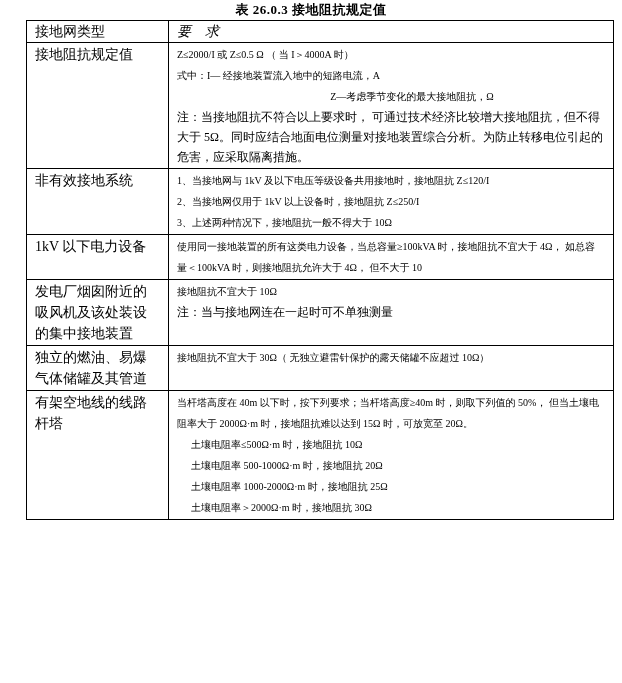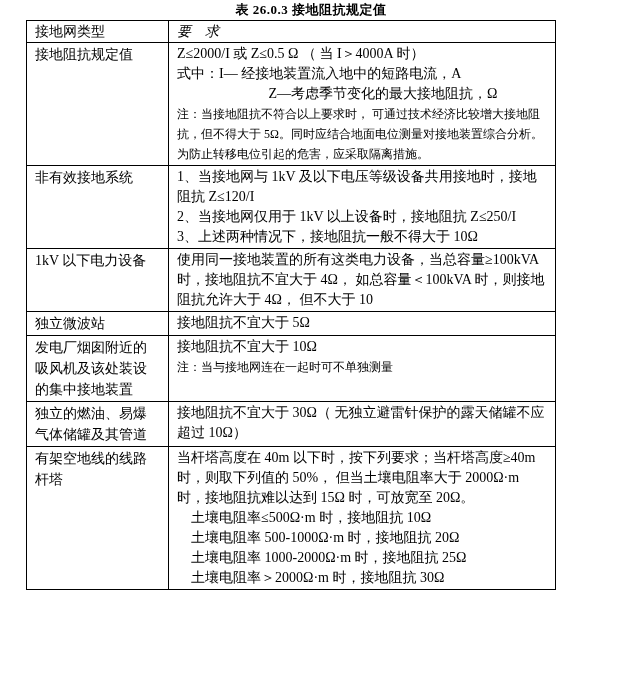--- a/index.html
+++ b/index.html
@@ -23,21 +23,21 @@
     font-size: 13px;
     line-height: 17px;
     padding-top: 1px;
     letter-spacing: 0.5px;
   }
   table.spec-table {
     border-collapse: collapse;
     table-layout: fixed;
     margin-left: 26px;
     margin-top: 2px;
-    width: 530px;
+    width: 588px;
   }
   table.spec-table th,
   table.spec-table td {
     border: 1px solid #000000;
     vertical-align: top;
     padding: 1px 8px;
     font-size: 14px;
     font-weight: normal;
     text-align: left;
     box-sizing: border-box;
@@ -58,21 +58,21 @@
   .line.note-line {
     line-height: 20px;
     min-height: 18px;
   }
   .line.indent1 { padding-left: 14px; }
   .line.indent2 { padding-left: 42px; text-align: center; }
   span.note {
     font-size: 12px;
   }
   span.normal {
-    font-size: 14px;
+    font-size: 10px;
   }
 </style>
 </head>
 <body>
 
 <div class="page">
   <div class="doc-title">表 26.0.3 接地阻抗规定值</div>
 
   <table class="spec-table">
     <thead>
@@ -99,26 +99,20 @@
             <div class="line"><span class="normal">3、上述两种情况下，接地阻抗一般不得大于 10Ω</span></div>
           </td>
         </tr>
         <tr>
           <td class="c1">1kV 以下电力设备</td>
           <td class="c2">
             <div class="line"><span class="normal">使用同一接地装置的所有这类电力设备，当总容量≥100kVA 时，接地阻抗不宜大于 4Ω， 如总容量＜100kVA 时，则接地阻抗允许大于 4Ω， 但不大于 10</span></div>
           </td>
         </tr>
         <tr>
-          <td class="c1">独立微波站</td>
-          <td class="c2">
-            <div class="line"><span class="normal">接地阻抗不宜大于 5Ω</span></div>
-          </td>
-        </tr>
-        <tr>
           <td class="c1">发电厂烟囱附近的吸风机及该处装设的集中接地装置</td>
           <td class="c2">
             <div class="line"><span class="normal">接地阻抗不宜大于 10Ω</span></div>
             <div class="line note-line"><span class="note">注：当与接地网连在一起时可不单独测量</span></div>
           </td>
         </tr>
         <tr>
           <td class="c1">独立的燃油、易爆气体储罐及其管道</td>
           <td class="c2">
             <div class="line"><span class="normal">接地阻抗不宜大于 30Ω（ 无独立避雷针保护的露天储罐不应超过 10Ω）</span></div>

